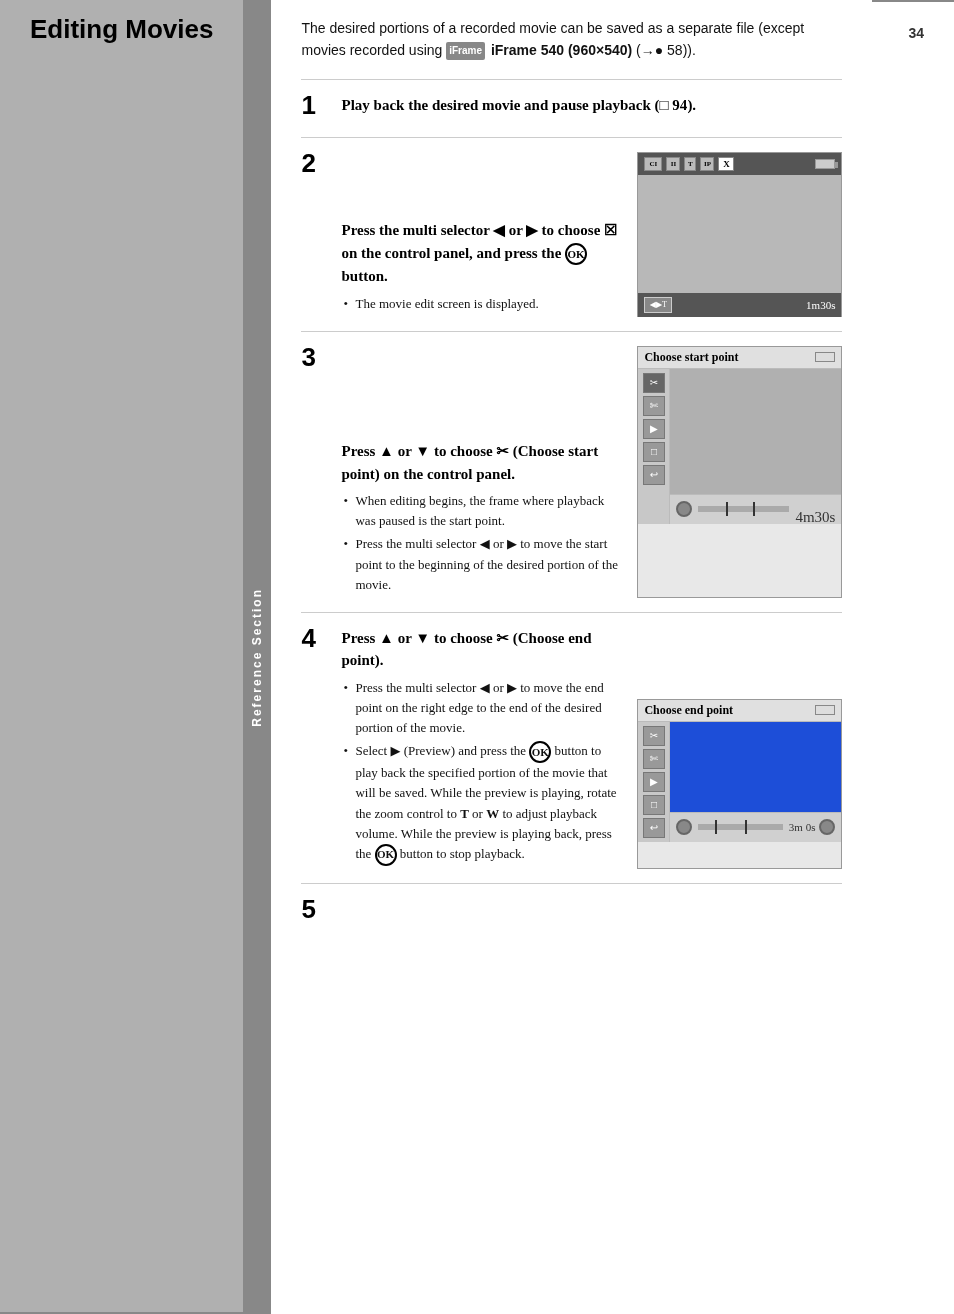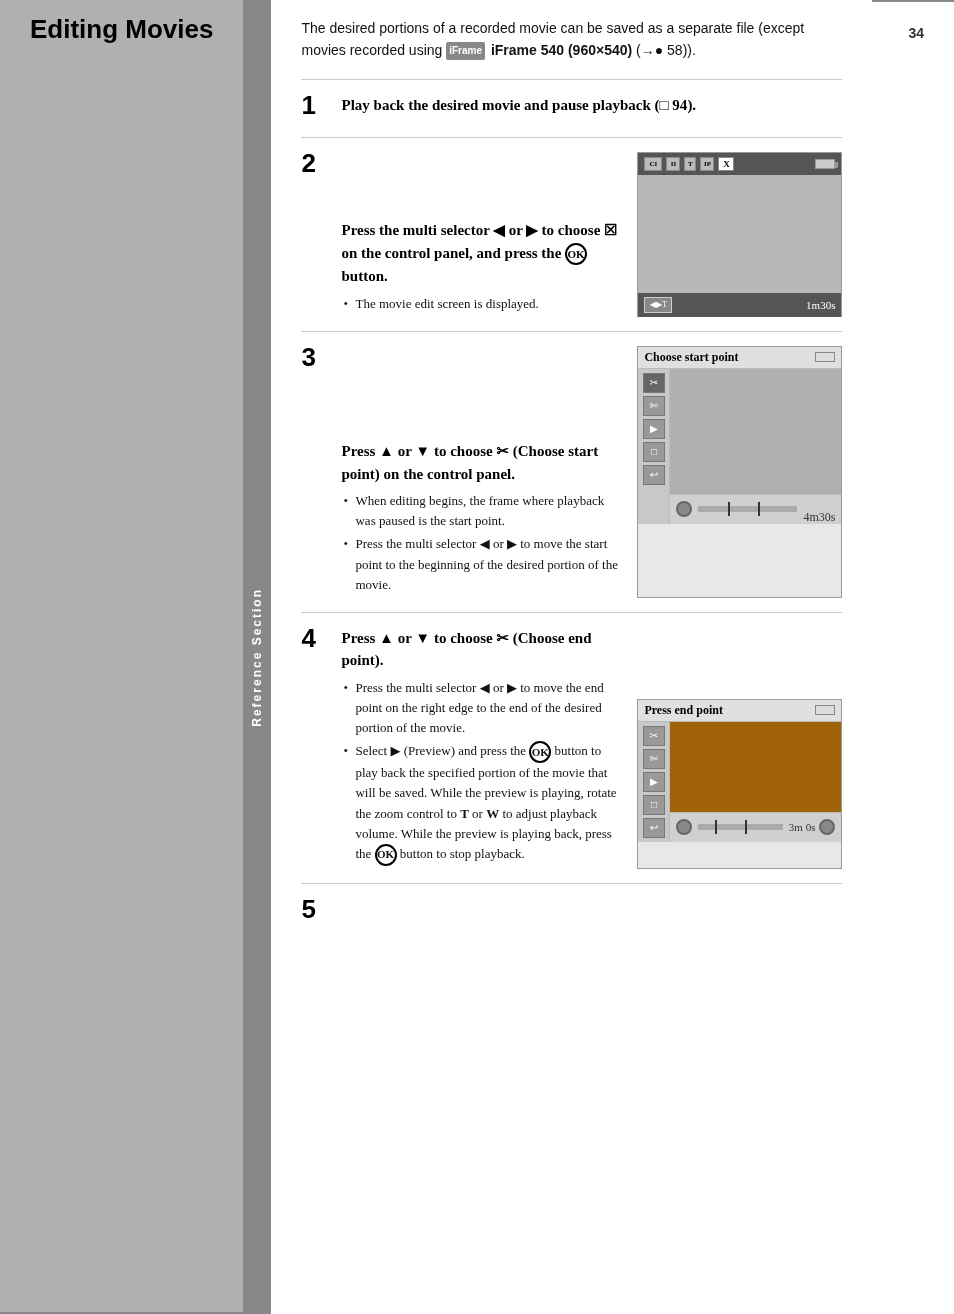--- a/index.html
+++ b/index.html
@@ -288,21 +288,21 @@
       position: relative;
     }
     .screen2-timeline-marker {
       position: absolute;
       top: -4px;
       width: 2px;
       height: 14px;
       background: #333;
     }
     .screen2-time {
-      font-size: 12px;
+      font-size: 15px;
       color: #333;
       margin-top: 16px;
     }
 
     
     .screen3-top-bar {
       background: #e0e0e0;
       height: 22px;
       display: flex;
       align-items: center;
@@ -340,21 +340,21 @@
       background: #999;
       border: 1px solid #777;
       display: flex;
       align-items: center;
       justify-content: center;
       font-size: 8px;
       color: #fff;
     }
     .screen3-main-area {
       flex: 1;
-      background: #a16207;
+      background: #1d4ed8;
       position: relative;
       min-height: 100px;
     }
     .screen3-bottom {
       position: absolute;
       bottom: 0;
       left: 0;
       right: 0;
       height: 30px;
       background: #d0d0d0;
@@ -565,21 +565,21 @@
               Press ▲ or ▼ to choose ✂ (Choose end point).
             </div>
             <ul class="step-bullets">
               <li>Press the multi selector ◀ or ▶ to move the end point on the right edge to the end of the desired portion of the movie.</li>
               <li><span>Select</span> ▶ (Preview) and press the <span class="ok-button">OK</span> button to play back the specified portion of the movie that will be saved. While the preview is playing, rotate the zoom control to <strong>T</strong> or <strong>W</strong> to adjust playback volume. While the preview is playing back, press <span>the</span> <span class="ok-button">OK</span> button to stop playback.</li>
             </ul>
           </div>
           <div class="screen-img">
             <div class="screen-box screen3">
               <div class="screen3-top-bar">
-                <span class="screen3-title">Press end point</span>
+                <span class="screen3-title">Choose end point</span>
                 <div class="screen3-battery"></div>
               </div>
               <div class="screen3-body">
                 <div class="screen3-sidebar">
                   <div class="screen3-side-icon" style="font-size:10px;">✂</div>
                   <div class="screen3-side-icon" style="font-size:10px;">✄</div>
                   <div class="screen3-side-icon" style="font-size:10px;">▶</div>
                   <div class="screen3-side-icon" style="font-size:10px;">□</div>
                   <div class="screen3-side-icon" style="font-size:10px;">↩</div>
                 </div>

